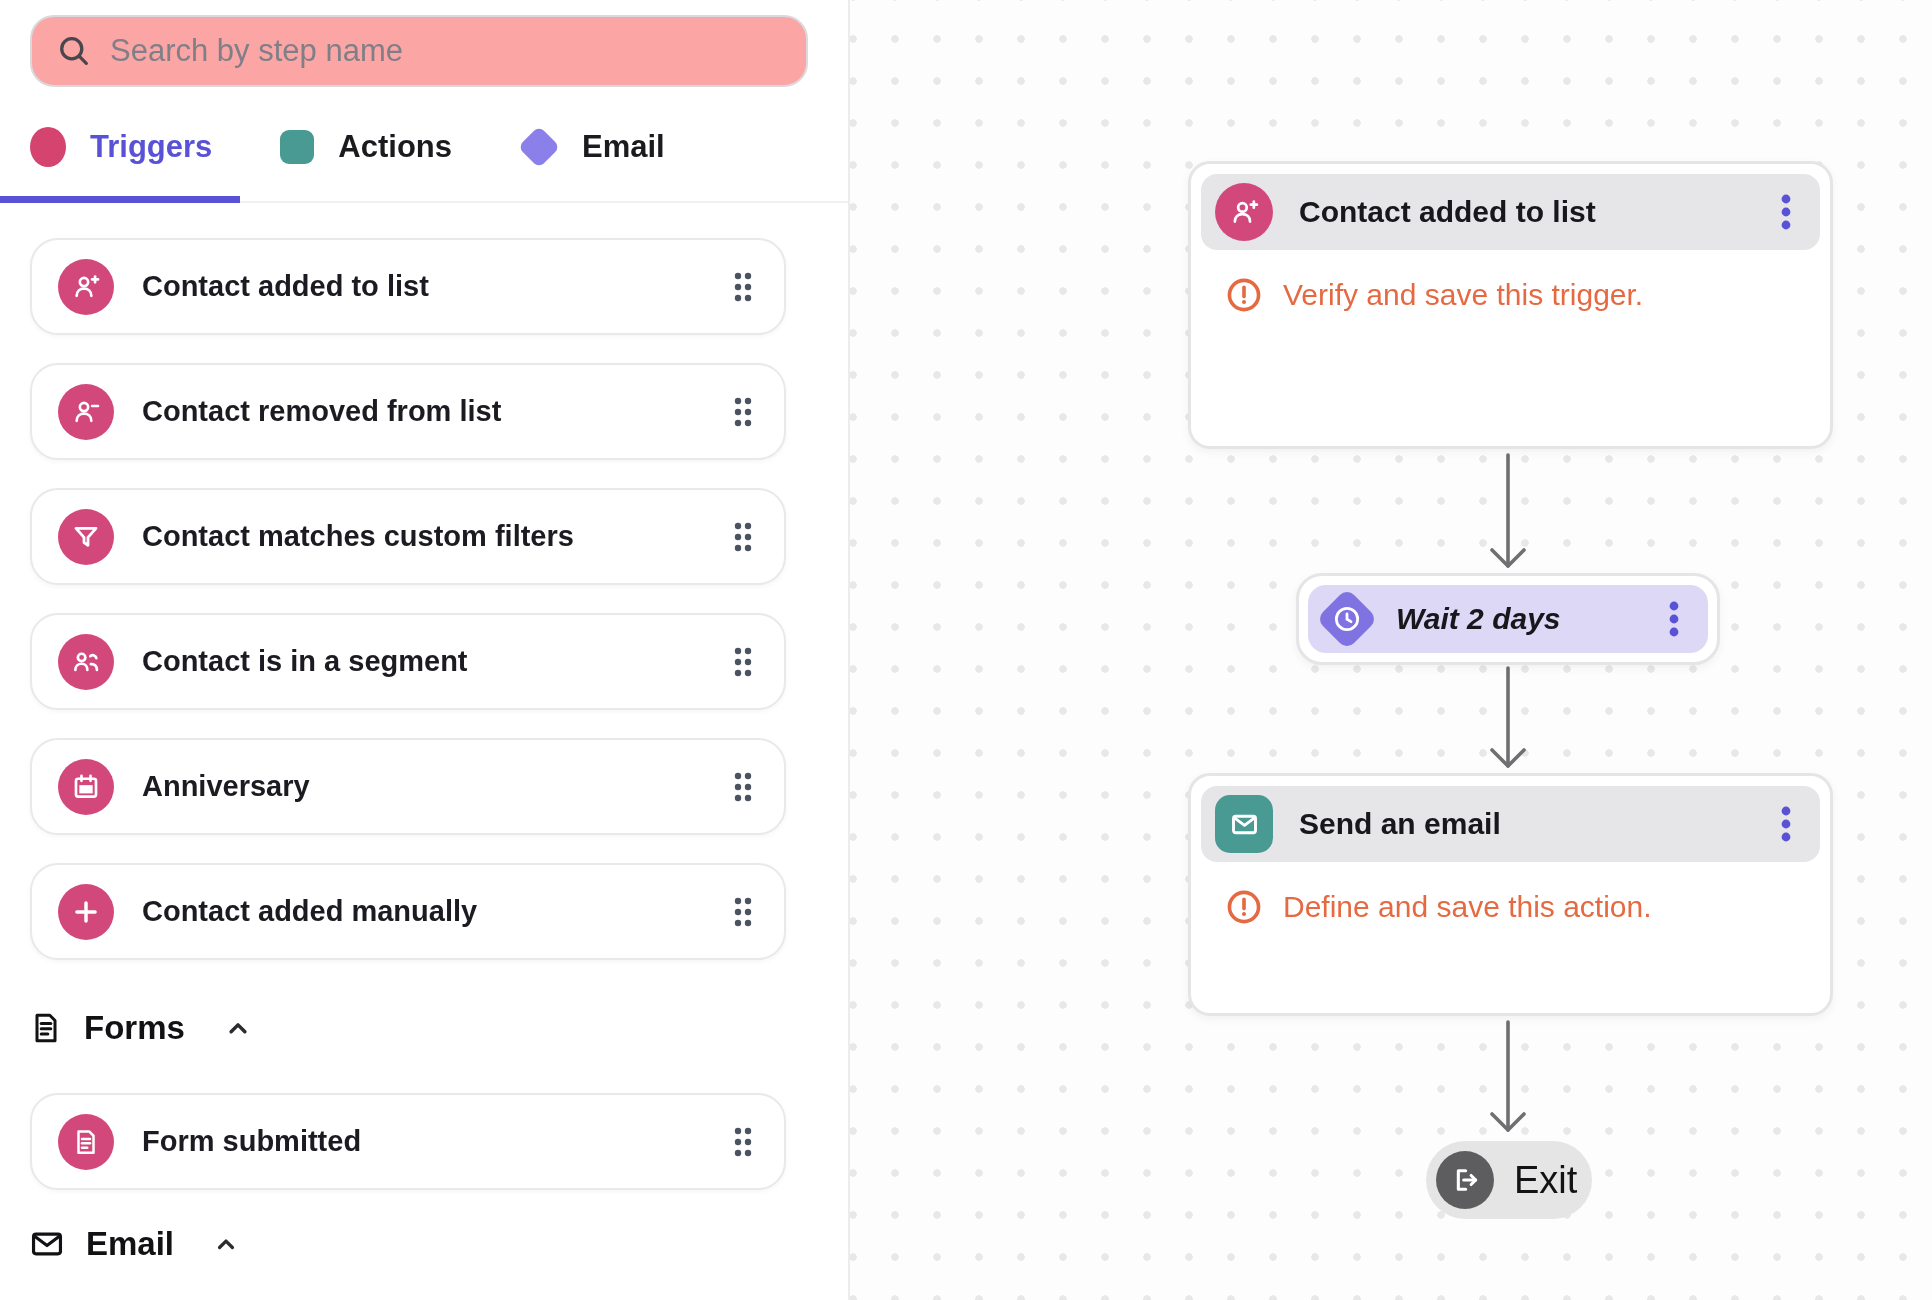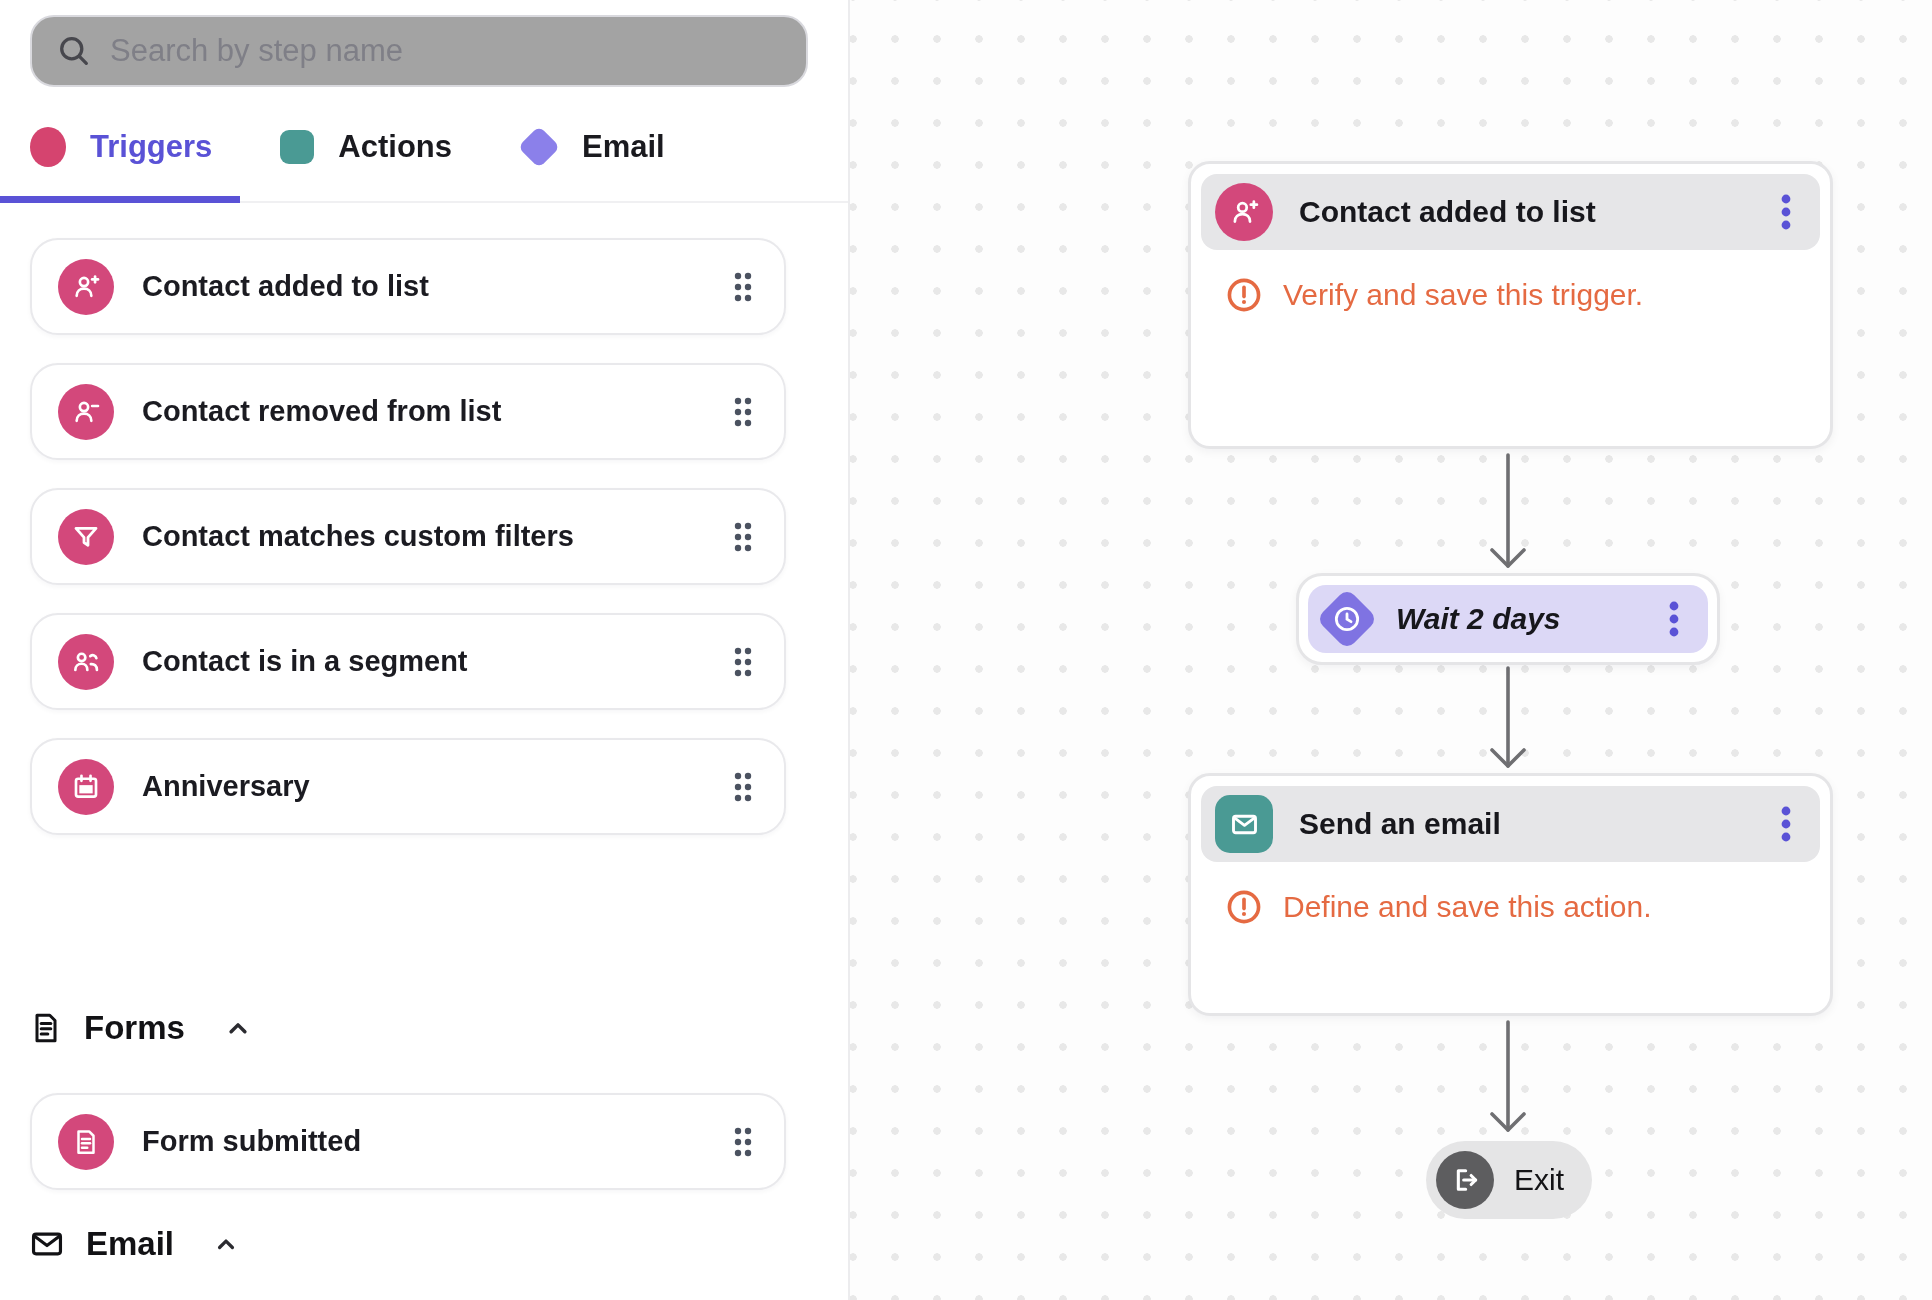--- a/index.html
+++ b/index.html
@@ -5,21 +5,21 @@
   * { margin:0; padding:0; box-sizing:border-box; }
   html,body { width:1932px; height:1300px; overflow:hidden; background:#fff;
               font-family:"Liberation Sans", sans-serif; }
   .stage { position:absolute; left:0; top:0; width:1932px; height:1300px; }
 
   
   .sidebar { position:absolute; left:0; top:0; width:850px; height:1300px;
              background:#ffffff; border-right:2px solid #ececee; }
 
   .search-box { position:absolute; left:30px; top:15px; width:778px; height:72px;
-                border:2px solid #d9d9de; border-radius:24px; background:#a3a3a3;
+                border:2px solid #d9d9de; border-radius:24px; background:#fca5a5;
                 display:flex; align-items:center; padding:0 24px; gap:18px; }
   .search-box input { border:none; outline:none; flex:1; font-size:31px; color:#3c3c42;
                       font-family:"Liberation Sans", sans-serif; background:transparent; }
   .search-box input::placeholder { color:#7f7f87; }
 
   .tabs { position:absolute; left:30px; top:118px; height:58px; display:flex;
           align-items:center; gap:68px; }
   .tab { display:flex; align-items:center; gap:24px; font-size:31px; font-weight:700;
          color:#1a1a1f; cursor:pointer; }
   .tab.active { color:#5a52d6; }
@@ -83,21 +83,21 @@
   .wait-diamond { width:66px; height:66px; position:relative; flex:none; }
   .wait-diamond .dshape { position:absolute; left:11px; top:11px; width:44px; height:44px;
                           background:#7f73e2; border-radius:10px; transform:rotate(45deg); }
   .wait-diamond svg { position:absolute; left:50%; top:50%; transform:translate(-50%,-50%); }
 
   .exit-node { position:absolute; left:576px; top:1141px; width:166px; height:78px;
                background:#e5e5e6; border-radius:40px; display:flex; align-items:center;
                padding:0 24px 0 10px; gap:20px; }
   .exit-circle { width:58px; height:58px; border-radius:50%; background:#5d5d5f;
                  display:flex; align-items:center; justify-content:center; flex:none; }
-  .exit-label { font-size:30px; font-weight:400; color:#131316; }
+  .exit-label { font-size:38px; font-weight:400; color:#131316; }
 
   .connectors { position:absolute; left:0; top:0; width:1082px; height:1300px;
                 pointer-events:none; }
 </style>
 </head>
 <body>
 
 <div class="stage">
 
   <div class="sidebar">
@@ -230,20 +230,39 @@
             <circle cx="6" cy="7" r="3.2"></circle>
               <circle cx="16" cy="7" r="3.2"></circle>
             <circle cx="6" cy="18" r="3.2"></circle>
               <circle cx="16" cy="18" r="3.2"></circle>
             <circle cx="6" cy="29" r="3.2"></circle>
               <circle cx="16" cy="29" r="3.2"></circle>
           </svg>
         </span>
       </div>
 
+      <div class="step-card">
+        <span class="step-icon">
+          <svg width="32" height="32" viewBox="0 0 24 24" fill="none" stroke="#fff" stroke-width="2.6" stroke-linecap="round">
+            <line x1="12" y1="5.2" x2="12" y2="18.8"></line>
+              <line x1="5.2" y1="12" x2="18.8" y2="12"></line>
+          </svg>
+        </span>
+        <span class="step-label">Contact added manually</span>
+        <span class="drag-handle">
+          <svg width="22" height="36" viewBox="0 0 22 36" fill="#4b5260">
+            <circle cx="6" cy="7" r="3.2"></circle>
+              <circle cx="16" cy="7" r="3.2"></circle>
+            <circle cx="6" cy="18" r="3.2"></circle>
+              <circle cx="16" cy="18" r="3.2"></circle>
+            <circle cx="6" cy="29" r="3.2"></circle>
+              <circle cx="16" cy="29" r="3.2"></circle>
+          </svg>
+        </span>
+      </div>
     </div>
 
     <div class="section-head sec-forms">
       <span style="display:flex;">
         <svg width="36" height="36" viewBox="0 0 24 24" fill="none" stroke="#121215" stroke-width="2" stroke-linecap="round" stroke-linejoin="round">
           <path d="M6 3.5 h8.5 l3.5 3.5 v13.5 h-12 z"></path>
           <line x1="8.8" y1="9" x2="15.2" y2="9"></line>
             <line x1="8.8" y1="12.5" x2="15.2" y2="12.5"></line>
             <line x1="8.8" y1="16" x2="13.2" y2="16"></line>
         </svg>

